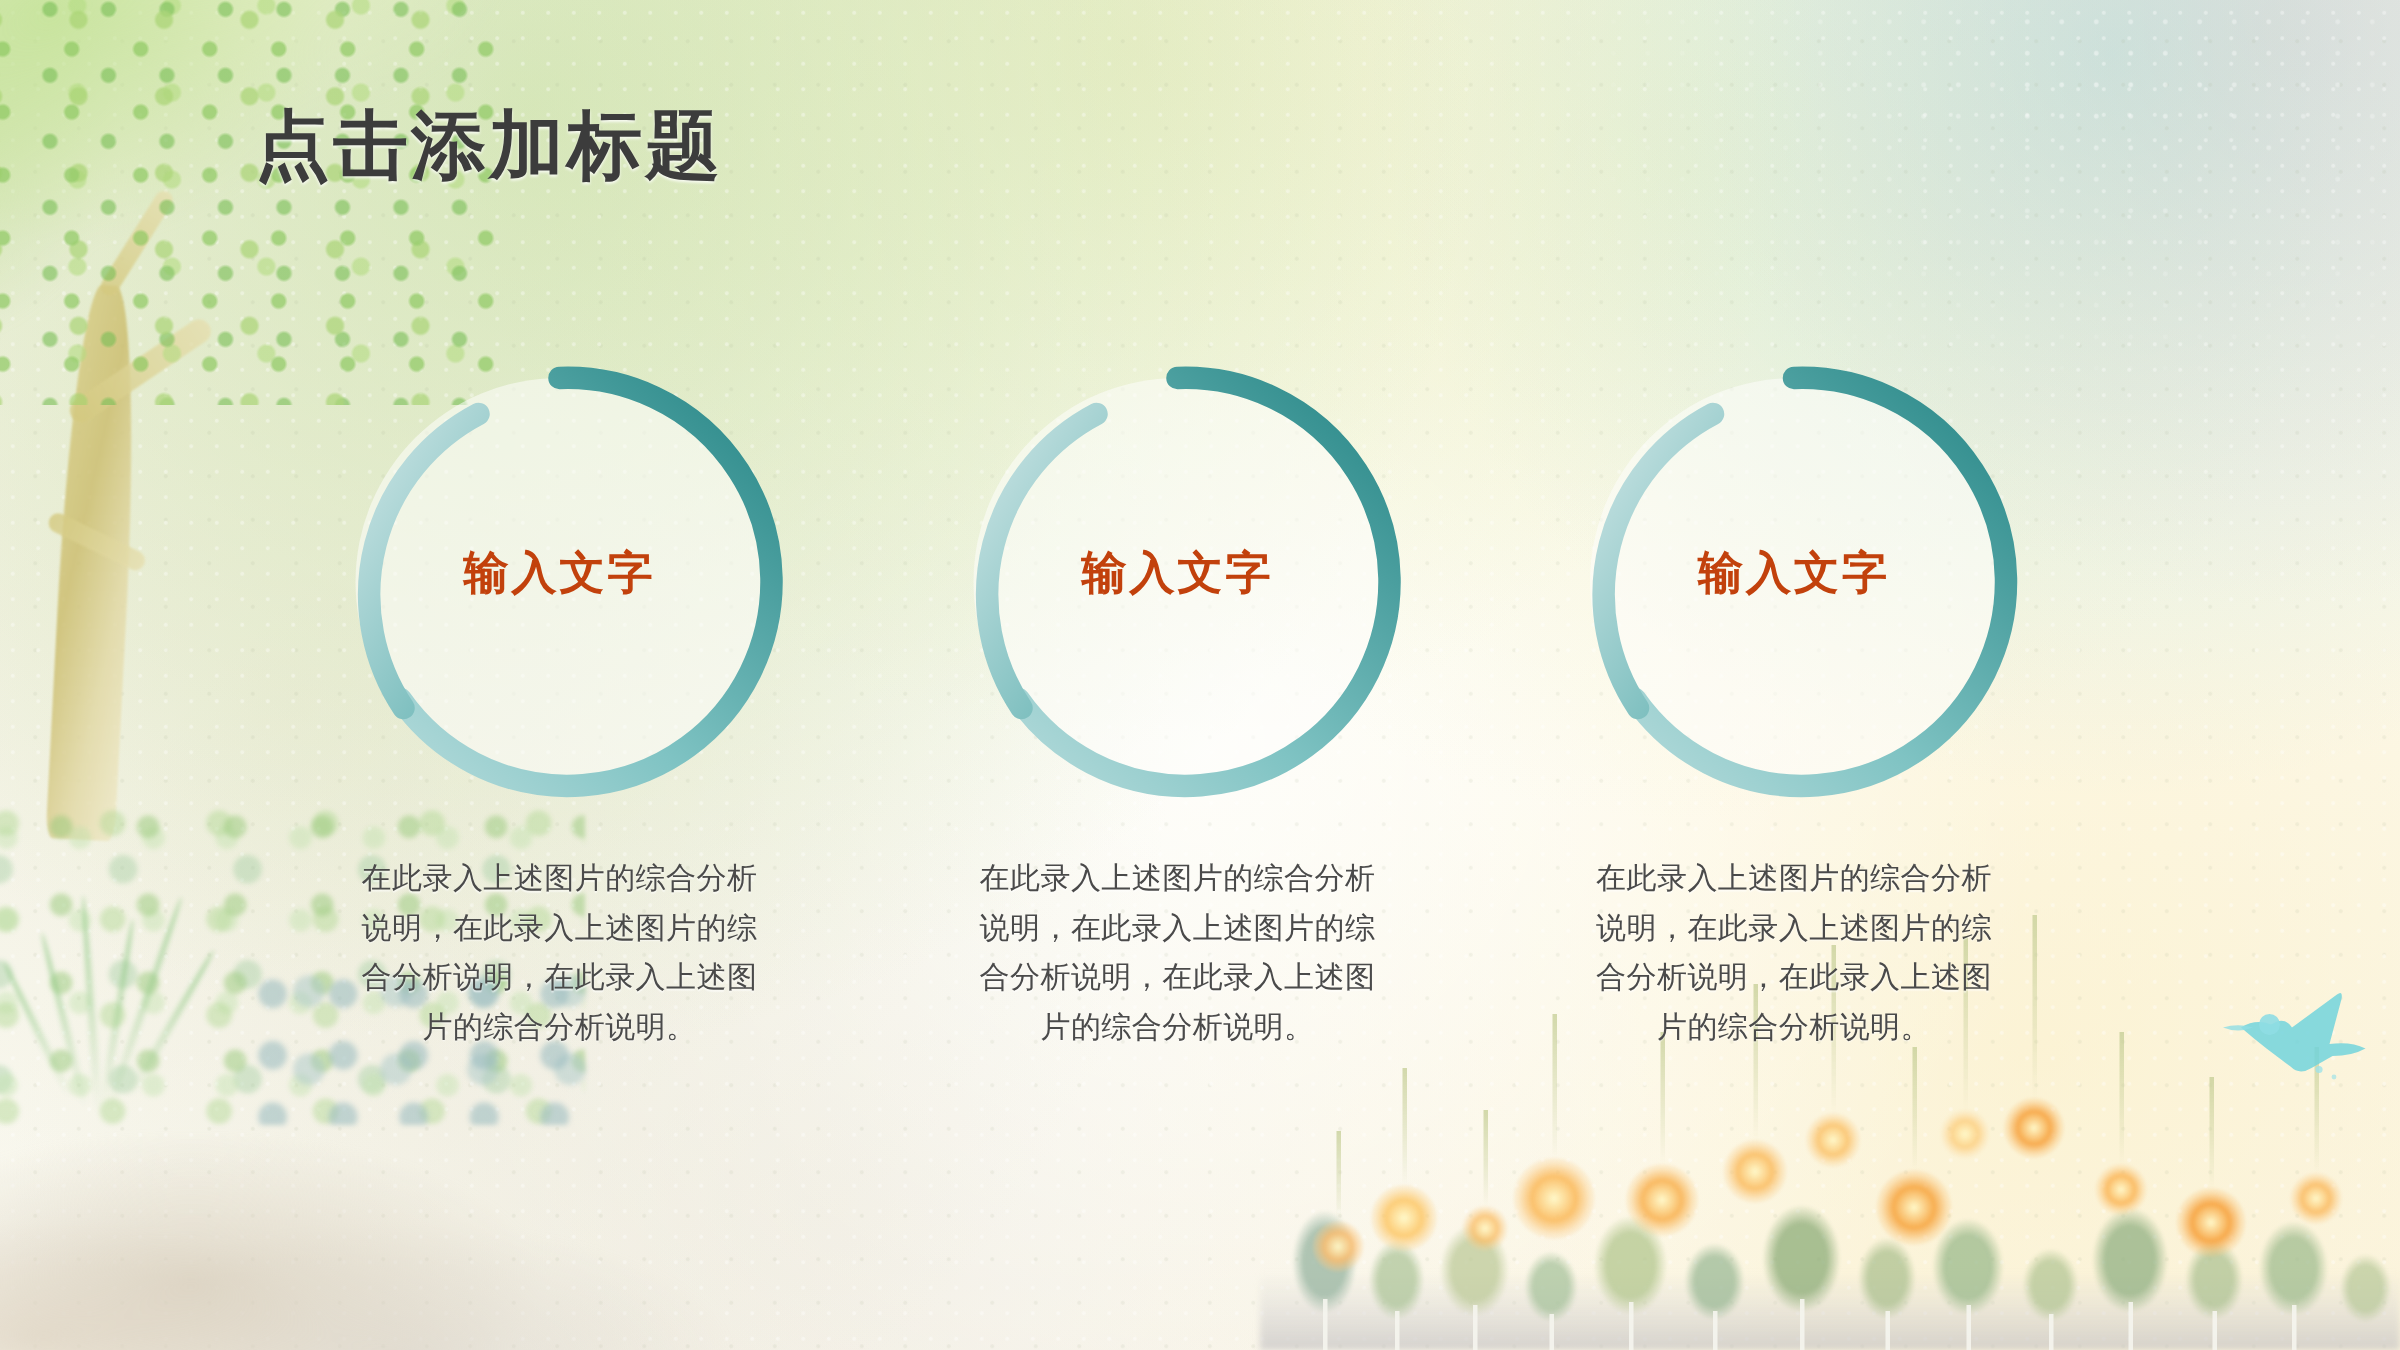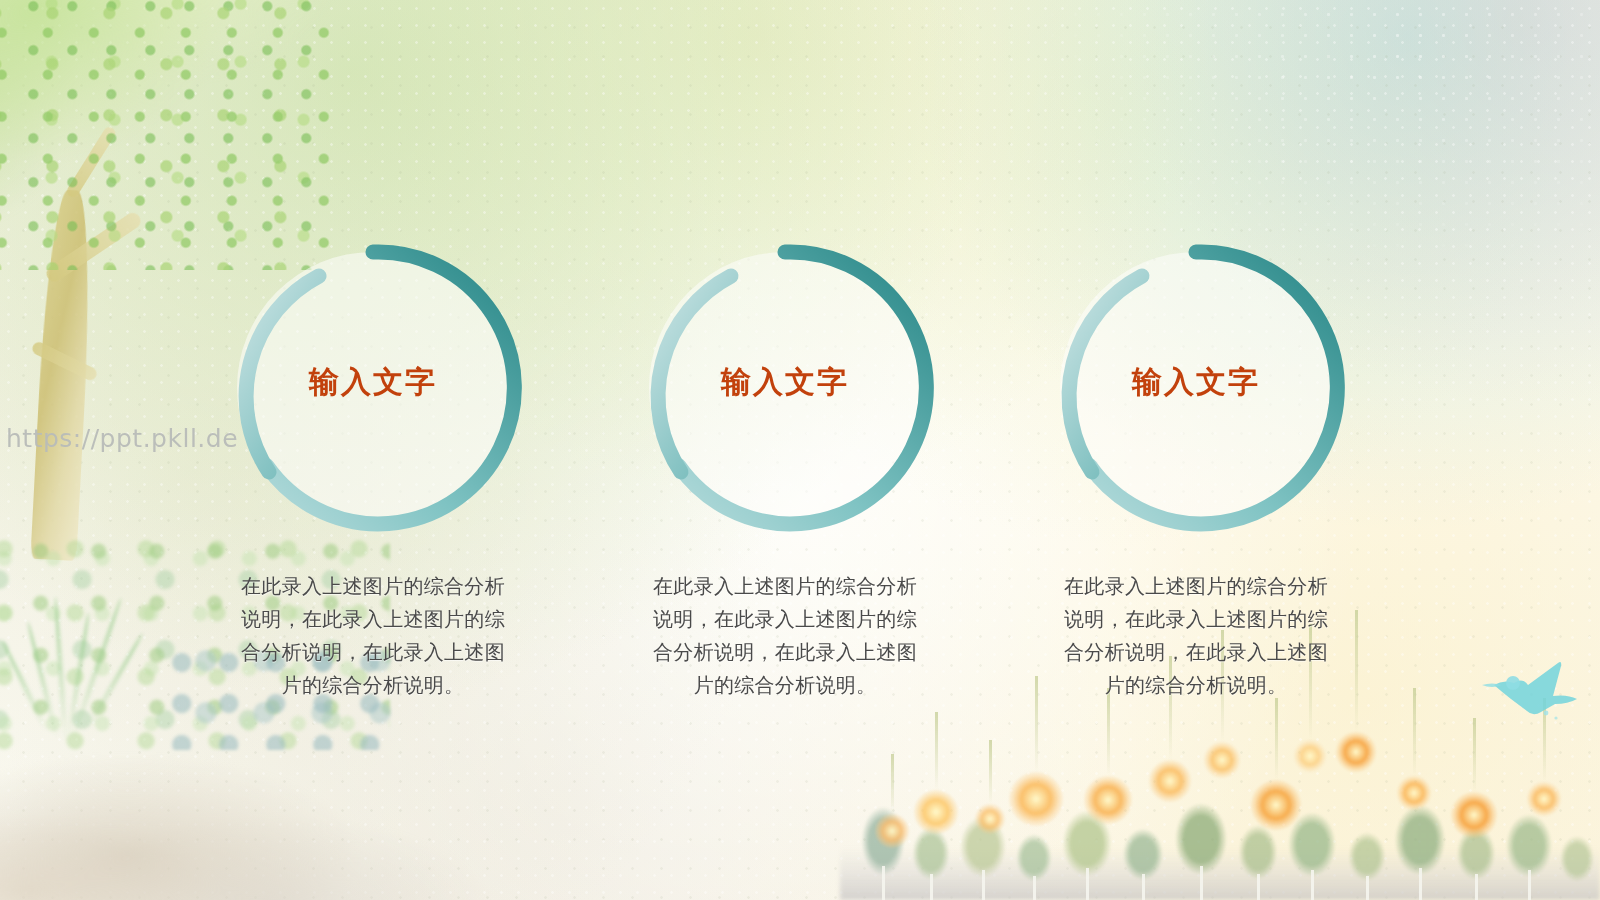--- a/index.html
+++ b/index.html
@@ -305,22 +305,22 @@
   <div class="bird">
     <svg viewBox="0 0 112 68" width="112" height="68" aria-hidden="true">
       <path d="M26 30 q10 -6 20 -2 l4 -2 q6 -2 10 4 l30 -22 q4 -3 3 3 l-8 30 q14 -2 24 3 q-9 5 -22 5 l-14 8 q-8 5 -14 -1 l-16 -12 q-9 -7 -17 -14 z" fill="#72D4DC" opacity="0.85"></path>
       <path d="M14 30 q10 -3 20 0 q-10 4 -20 0 z" fill="#8FDDE3" opacity="0.8"></path>
       <circle cx="45" cy="28" r="7" fill="#8FDDE3" opacity="0.9"></circle>
       <circle cx="78" cy="58" r="2.4" fill="#9FE2E8" opacity="0.8"></circle>
       <circle cx="88" cy="63" r="1.6" fill="#9FE2E8" opacity="0.7"></circle>
     </svg>
   </div>
 
-
-  <div class="watermark">https://ppt.pkll.de</div>
+  <div class="title">点击添加标题</div>
+
 
   <div class="cols">
 
     <div class="col col-0">
       <div class="ring-wrap">
         <svg viewBox="0 0 300 300" width="300" height="300" aria-hidden="true">
           <defs>
             <linearGradient id="g1a" x1="0%" y1="100%" x2="85%" y2="0%">
               <stop offset="0%" stop-color="#B5DBDB"></stop>
               <stop offset="40%" stop-color="#7FC3C3"></stop>

